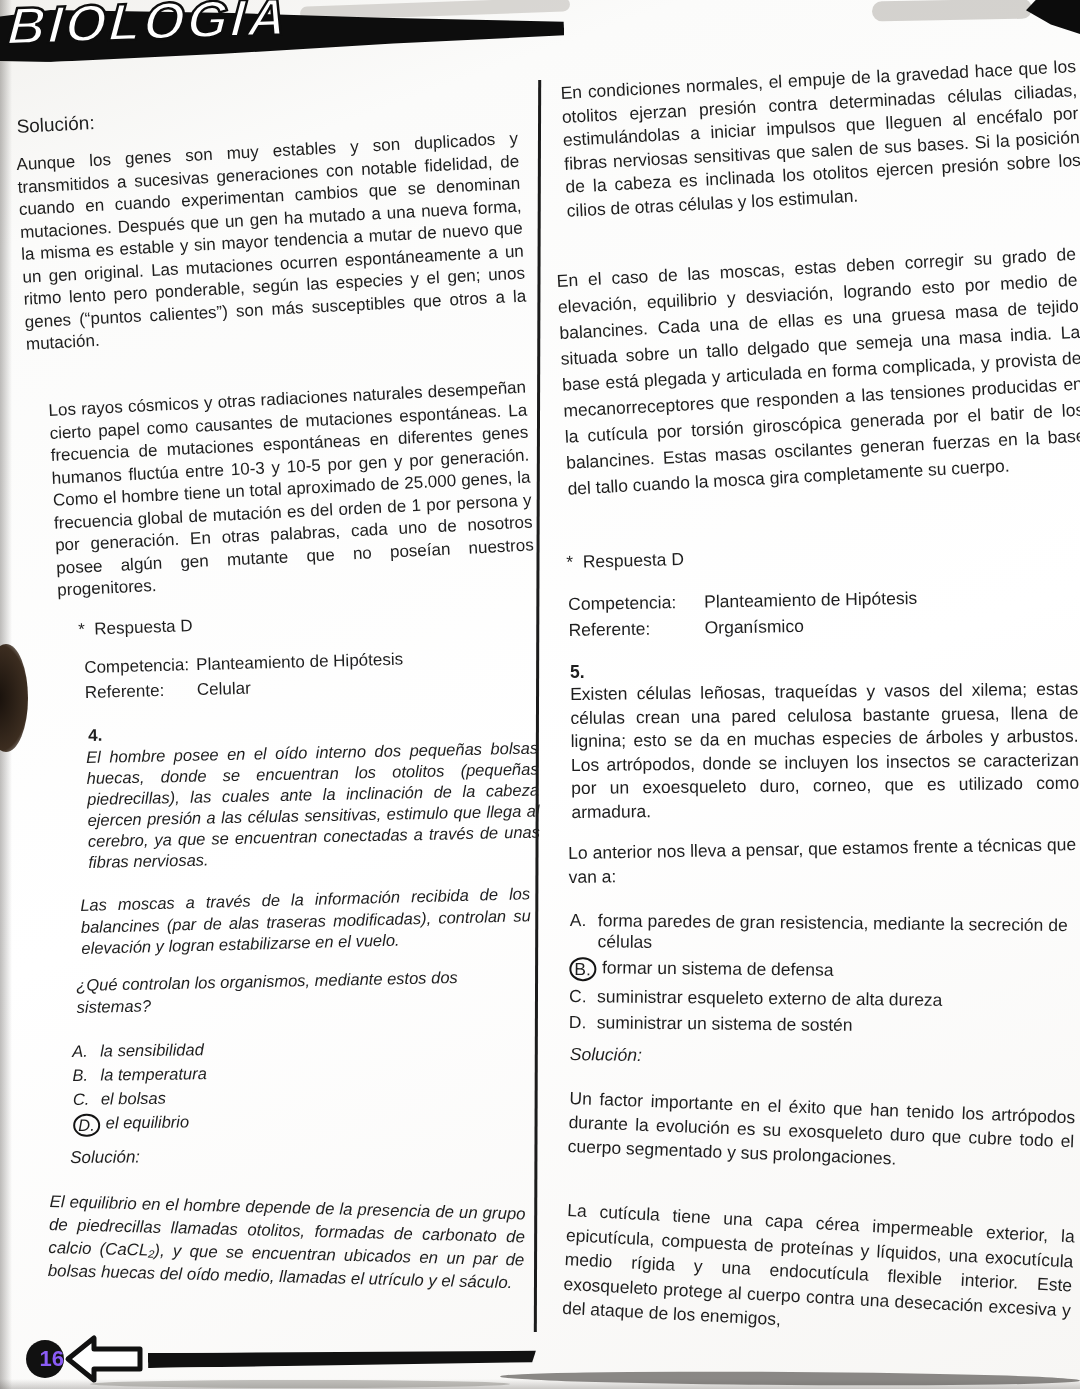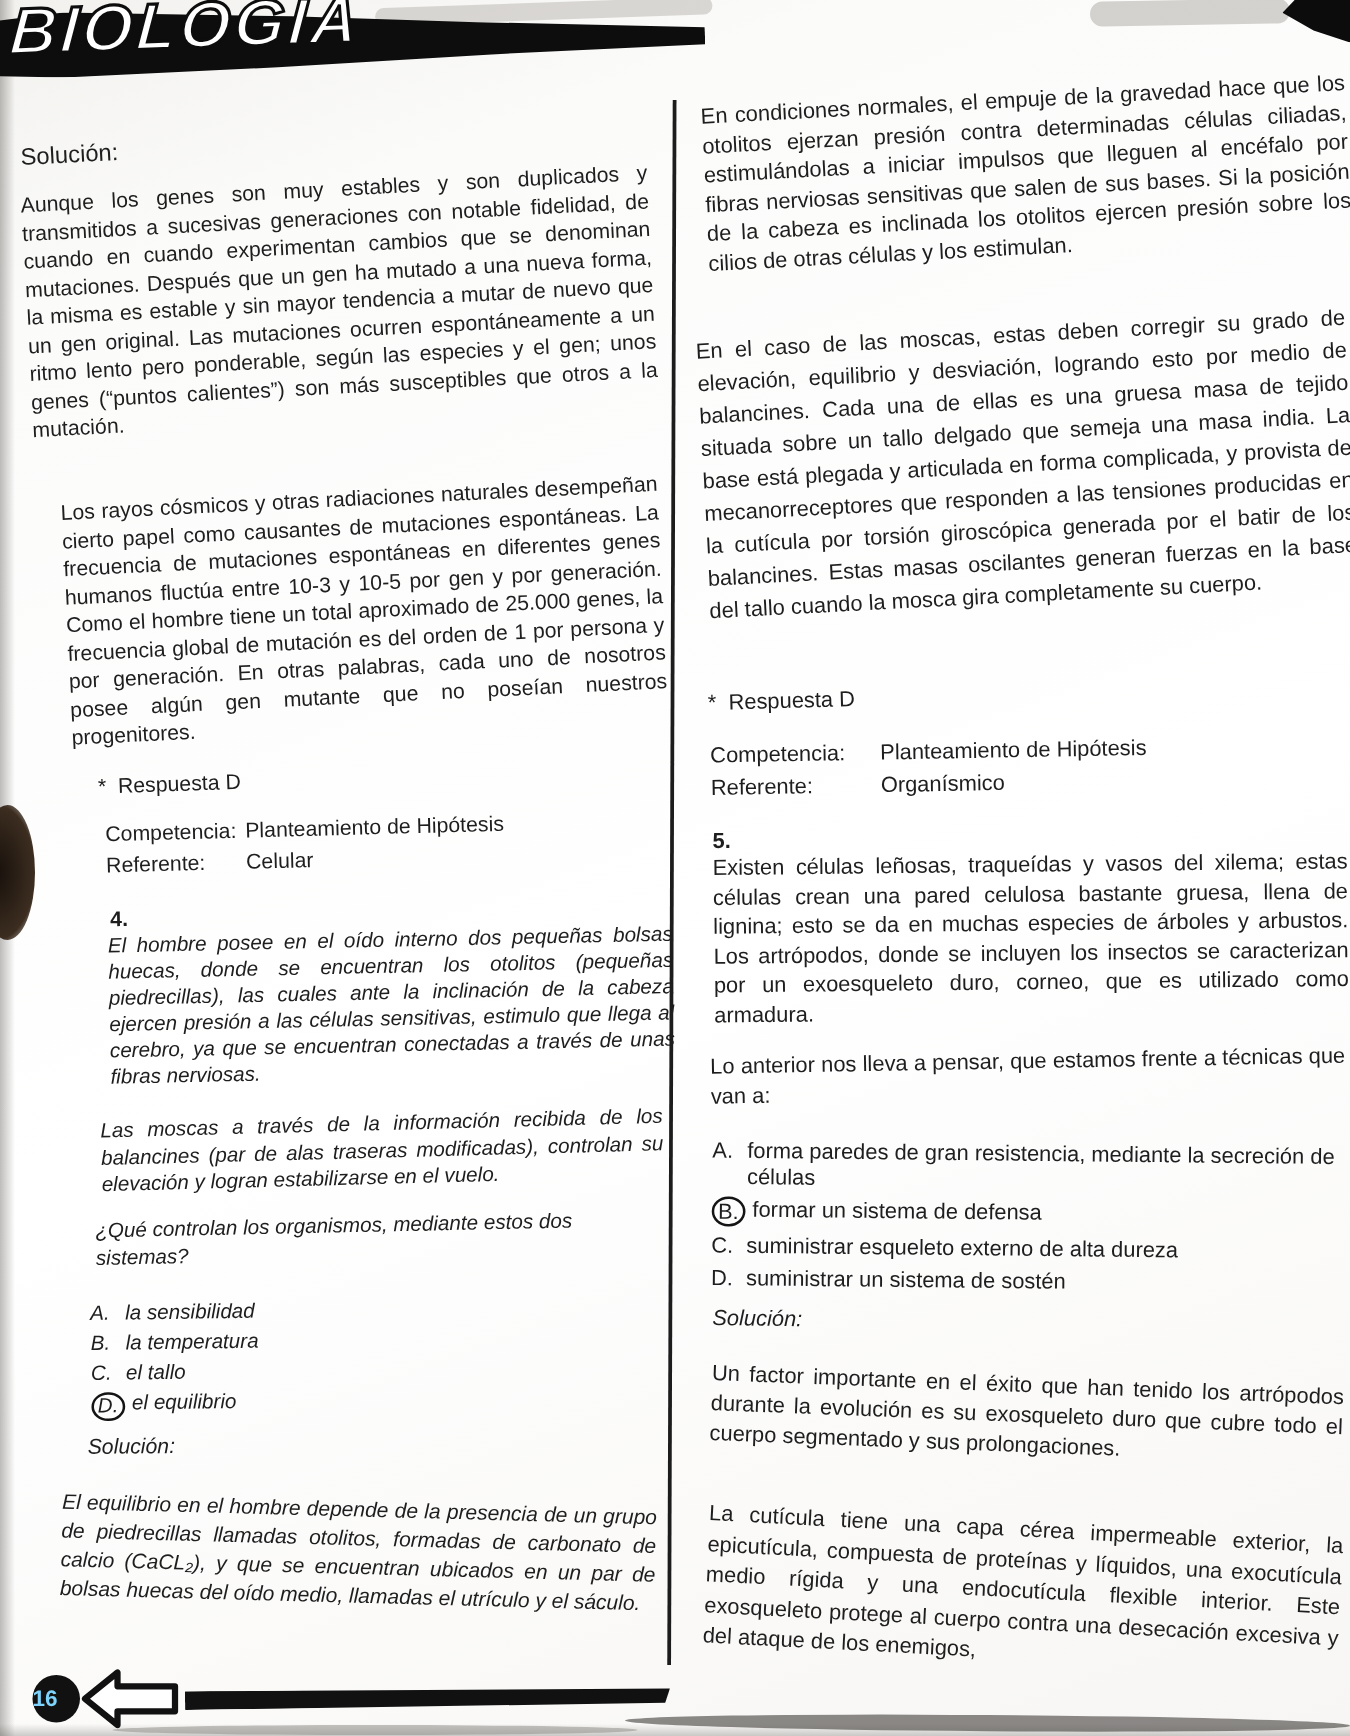--- a/index.html
+++ b/index.html
@@ -78,22 +78,22 @@
   .r-q5num { top:662px; left:14px; font-size:17.5px; }
   .r-p3    { top:683px; left:14px; width:508px; font-size:17.5px; line-height:23.5px; transform:rotate(-0.6deg); }
   .r-p4    { top:842px; left:12px; width:508px; font-size:17.5px; line-height:23.5px; transform:rotate(-1deg); }
   .r-opts  { top:910px; left:14px; font-size:17.5px; transform:rotate(0.6deg); width:500px; }
   .r-sol   { top:1044px; left:14px; font-size:17.5px; transform:rotate(0.8deg); }
   .r-s1    { top:1086px; left:14px; width:506px; font-size:17.5px; line-height:24px;   transform:rotate(2.2deg); }
   .r-s2    { top:1198px; left:12px; width:508px; font-size:17.5px; line-height:24.5px; transform:rotate(3deg); }
 
   
   .page-circle { position:absolute; left:26px; top:1340px; width:38px; height:38px; border-radius:50%;
-    background:#111; color:#7dd3fc; font-size:18px; font-weight:bold; display:flex; align-items:center;
-    justify-content:flex-start; }
+    background:#111; color:#8b5cf6; font-size:22px; font-weight:bold; display:flex; align-items:center;
+    justify-content:flex-end; }
   .arrow-svg { position:absolute; left:64px; top:1334px; }
   .footer-bar { position:absolute; left:148px; top:1351px; width:388px; height:15px; background:#111;
     transform:rotate(-0.6deg); clip-path:polygon(0 0, 100% 12%, 99% 88%, 0 100%); }
   .bottom-smudge1 { position:absolute; left:500px; top:1372px; width:580px; height:13px; background:#4f4c48;
     opacity:.65; border-radius:50%; transform:rotate(0.4deg); }
   .bottom-smudge2 { position:absolute; left:90px; top:1380px; width:420px; height:8px; background:#8c8984;
     opacity:.5; border-radius:50%; }
 </style>
 </head>
 <body>
@@ -135,21 +135,21 @@
       <div class="opt">
         <span class="opt-letter">A.</span>
         <span class="opt-text">la sensibilidad</span>
       </div>
       <div class="opt">
         <span class="opt-letter">B.</span>
         <span class="opt-text">la temperatura</span>
       </div>
       <div class="opt">
         <span class="opt-letter">C.</span>
-        <span class="opt-text">el tallo</span>
+        <span class="opt-text">el bolsas</span>
       </div>
       <div class="opt">
         <span class="opt-letter circled">D.</span>
         <span class="opt-text">el equilibrio</span>
       </div>
     </div>
 
     <div class="block l-sol2 ital">Solución:</div>
     <div class="block l-q4sol ital just">El equilibrio en el hombre depende de la presencia de un grupo de piedrecillas llamadas otolitos, formadas de carbonato de calcio (CaCL₂), y que se  encuentran ubicados en un par de bolsas huecas del oído medio, llamadas el utrículo y el sáculo.</div>
   </div>

